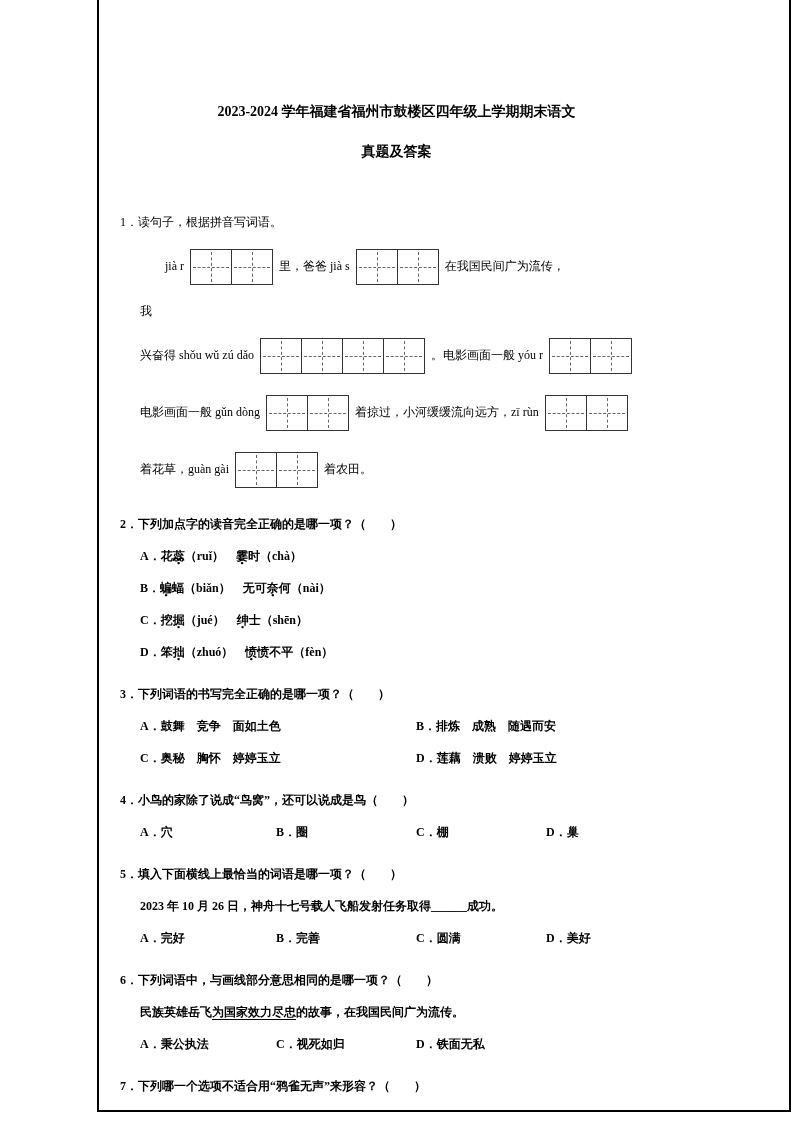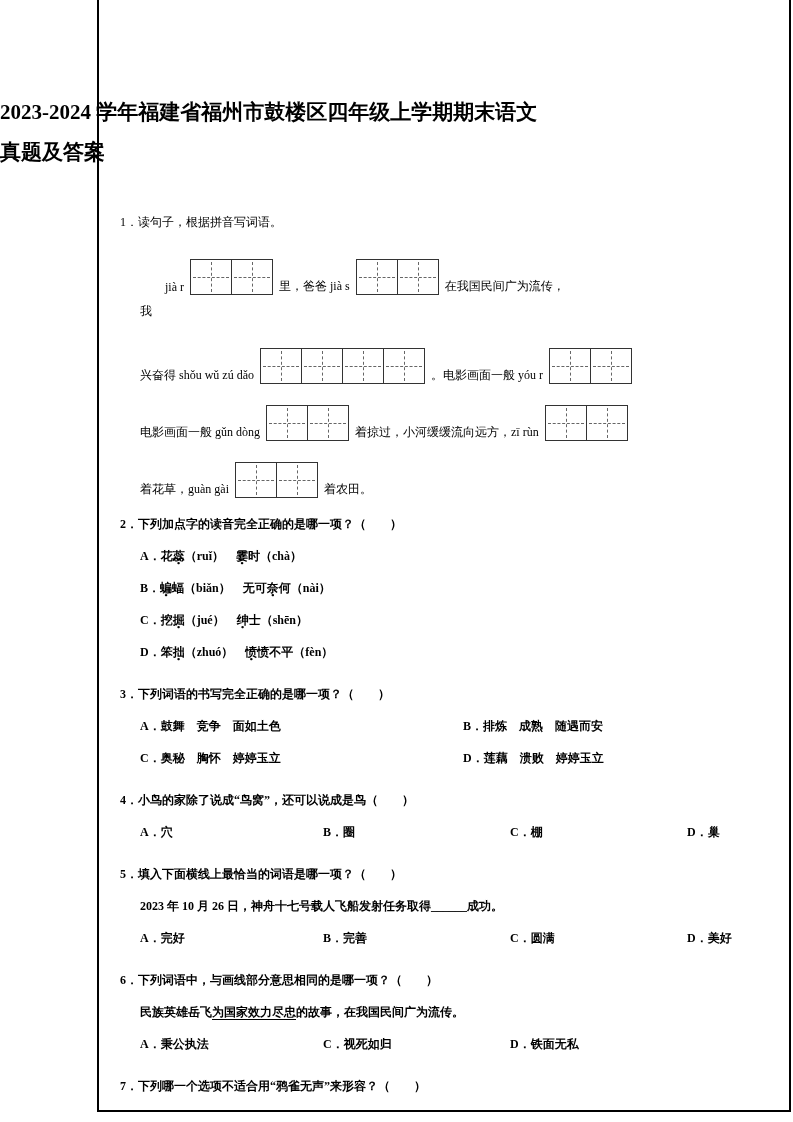--- a/index.html
+++ b/index.html
@@ -9,46 +9,46 @@
     font-family:"Liberation Serif","DejaVu Serif",serif;
     color:#000;
   }
   .page { position:relative; width:793px; height:1122px; background:#fff; overflow:hidden; }
   .frame {
     position:absolute; left:97px; top:0; width:694px; height:1112px;
     border-left:2px solid #000; border-right:2px solid #000; border-bottom:2px solid #000;
     pointer-events:none;
   }
   .title {
-    padding-top:92px; text-align:left;
-    font-weight:bold; font-size:21px; line-height:40px;
+    padding-top:92px; text-align:center;
+    font-weight:bold; font-size:14px; line-height:40px;
   }
   .content { position:absolute; left:120px; top:206px; width:655px; font-size:12px; }
   .question + .question { margin-top:10px;font-weight:bold; }
   .q-stem { line-height:32px; }
   .q-line { line-height:32px; padding-left:20px; }
   .q-line.boxed {
-    min-height:57px; display:flex; align-items:flex-end;
+    min-height:57px; display:flex; align-items:center;
     line-height:normal; white-space:pre; flex-wrap:nowrap;
   }
   .pbox-group { display:inline-flex; margin:0 6px; vertical-align:middle; flex:none; }
   .pcell {
     width:42px; height:36px; border:1px solid #333; margin-left:-1px;
     position:relative; background:#fff; flex:none;
   }
   .pcell:first-child { margin-left:0; }
   .pcell::before {
     content:""; position:absolute; left:50%; top:2px; bottom:2px;
     border-left:1px dashed #666;
   }
   .pcell::after {
     content:""; position:absolute; top:50%; left:2px; right:2px;
     border-top:1px dashed #666;
   }
-  .opt-row { display:flex; line-height:32px; padding-left:20px;gap:47px; }
+  .opt-row { display:flex; line-height:32px; padding-left:20px; }
   .cols4 > span:nth-child(1){ width:136px; flex:none; }
   .cols4 > span:nth-child(2){ width:140px; flex:none; }
   .cols4 > span:nth-child(3){ width:130px; flex:none; }
   .cols2 > span:nth-child(1){ width:276px; flex:none; }
   .dot { position:relative; }
   .dot::after {
     content:"\2022"; position:absolute; left:50%; bottom:-0.5em;
     transform:translateX(-50%); font-size:9px; line-height:1;
   }
   .u { text-decoration:underline; text-underline-offset:3px; }

